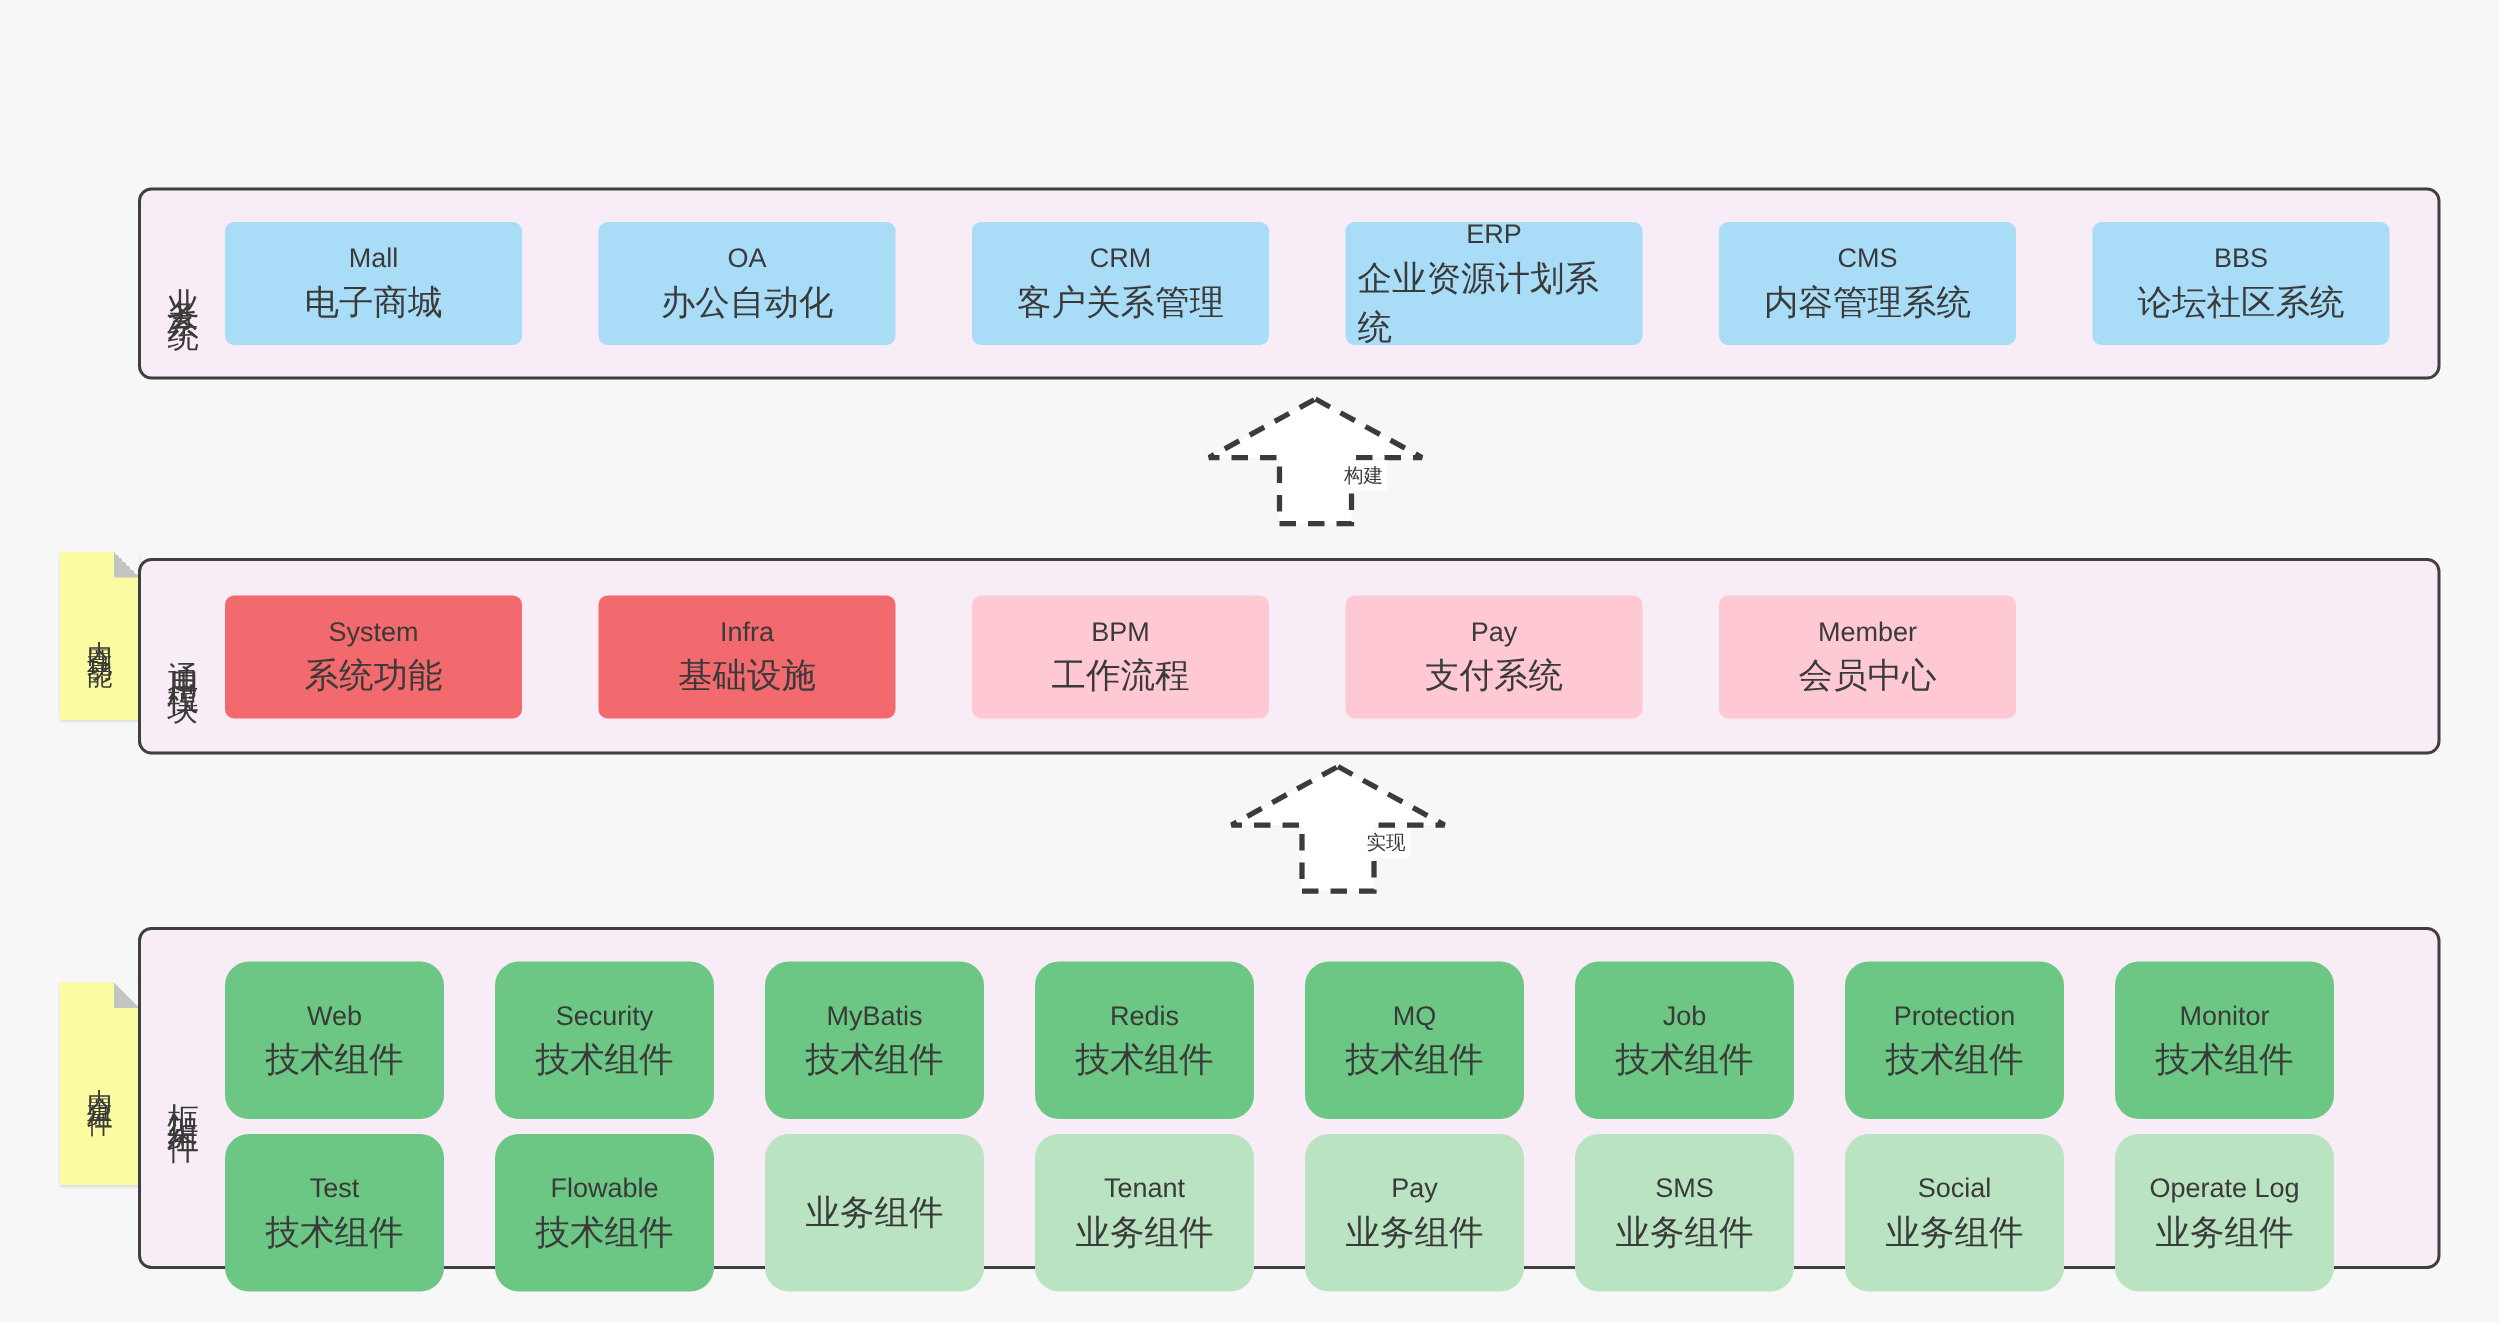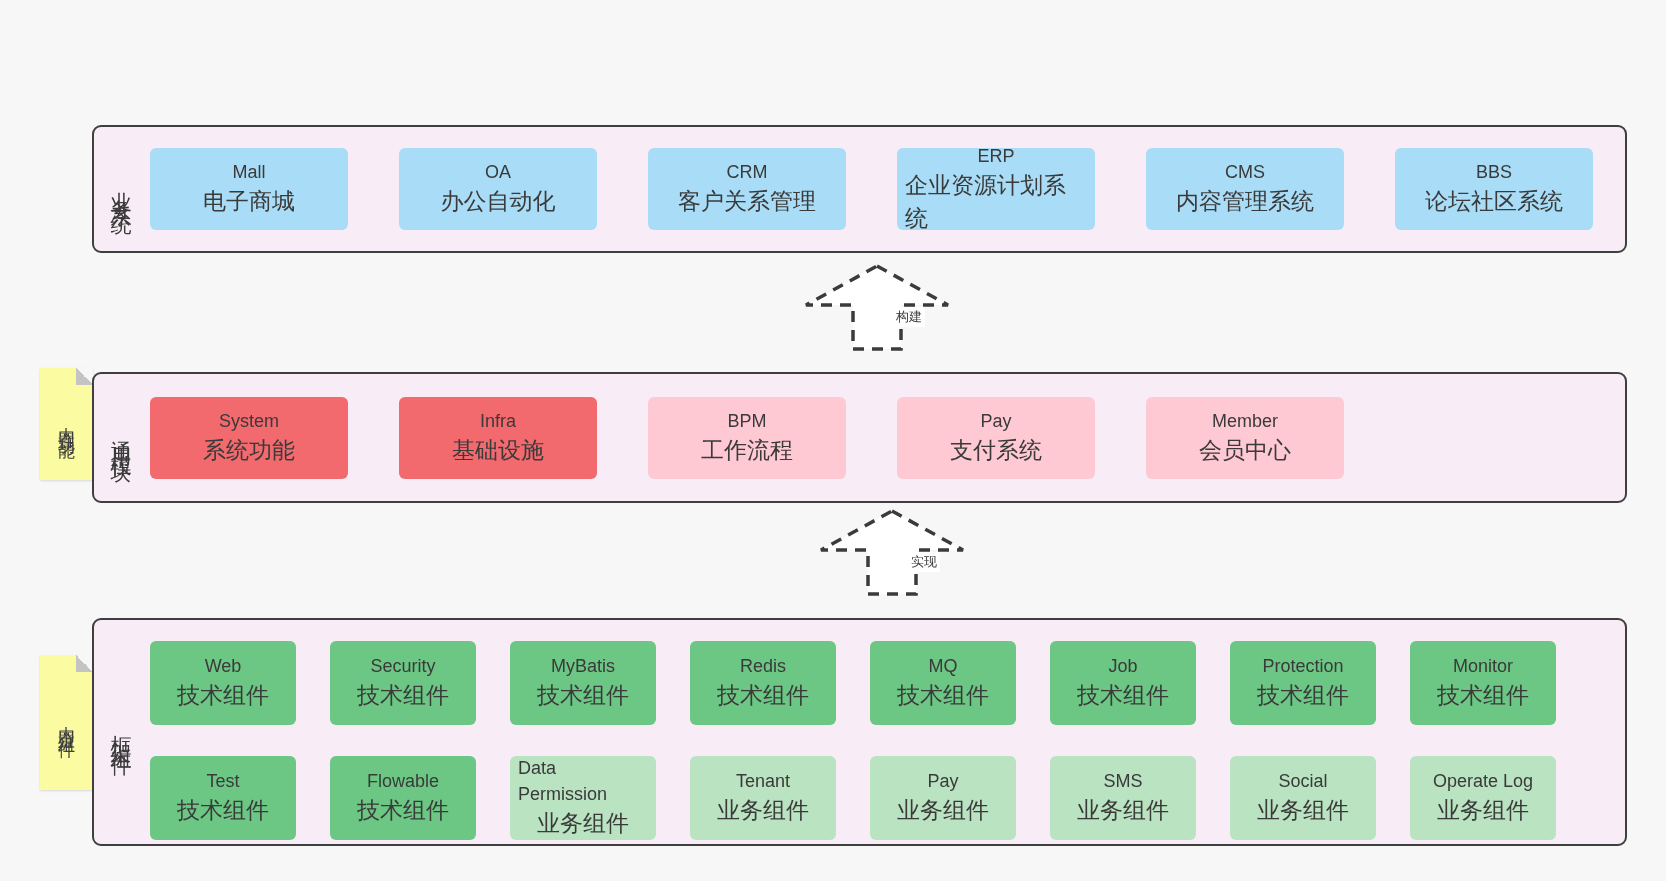--- a/index.html
+++ b/index.html
@@ -62,21 +62,21 @@
     justify-content: center;
     text-align: left;
     border-radius: 6px;
     line-height: 1.45;
     box-sizing: border-box;
     padding: 4px 8px;
   }
   .box .en { font-size: 18px; }
   .box .cn { font-size: 23px; }
   .box-lg { width: 198px; height: 82px; }
-  .box-sm { width: 146px; height: 84px; }
+  .box-sm { width: 146px; height: 105px; border-radius: 16px; }
 
   .blue        { background: #a9dcf6; }
   .red         { background: #f2696e; }
   .pink        { background: #ffc9d4; }
   .green       { background: #6bc783; }
   .light-green { background: #b9e3c1; }
 
   
   .sticky {
     position: absolute;
@@ -249,21 +249,20 @@
     <div class="boxes row-2">
       <div class="box box-sm green">
         <span class="en">Test</span>
         <span class="cn">技术组件</span>
       </div>
       <div class="box box-sm green">
         <span class="en">Flowable</span>
         <span class="cn">技术组件</span>
       </div>
       <div class="box box-sm light-green">
-        <span class="en">Data Permission</span>
         <span class="cn">业务组件</span>
       </div>
       <div class="box box-sm light-green">
         <span class="en">Tenant</span>
         <span class="cn">业务组件</span>
       </div>
       <div class="box box-sm light-green">
         <span class="en">Pay</span>
         <span class="cn">业务组件</span>
       </div>

